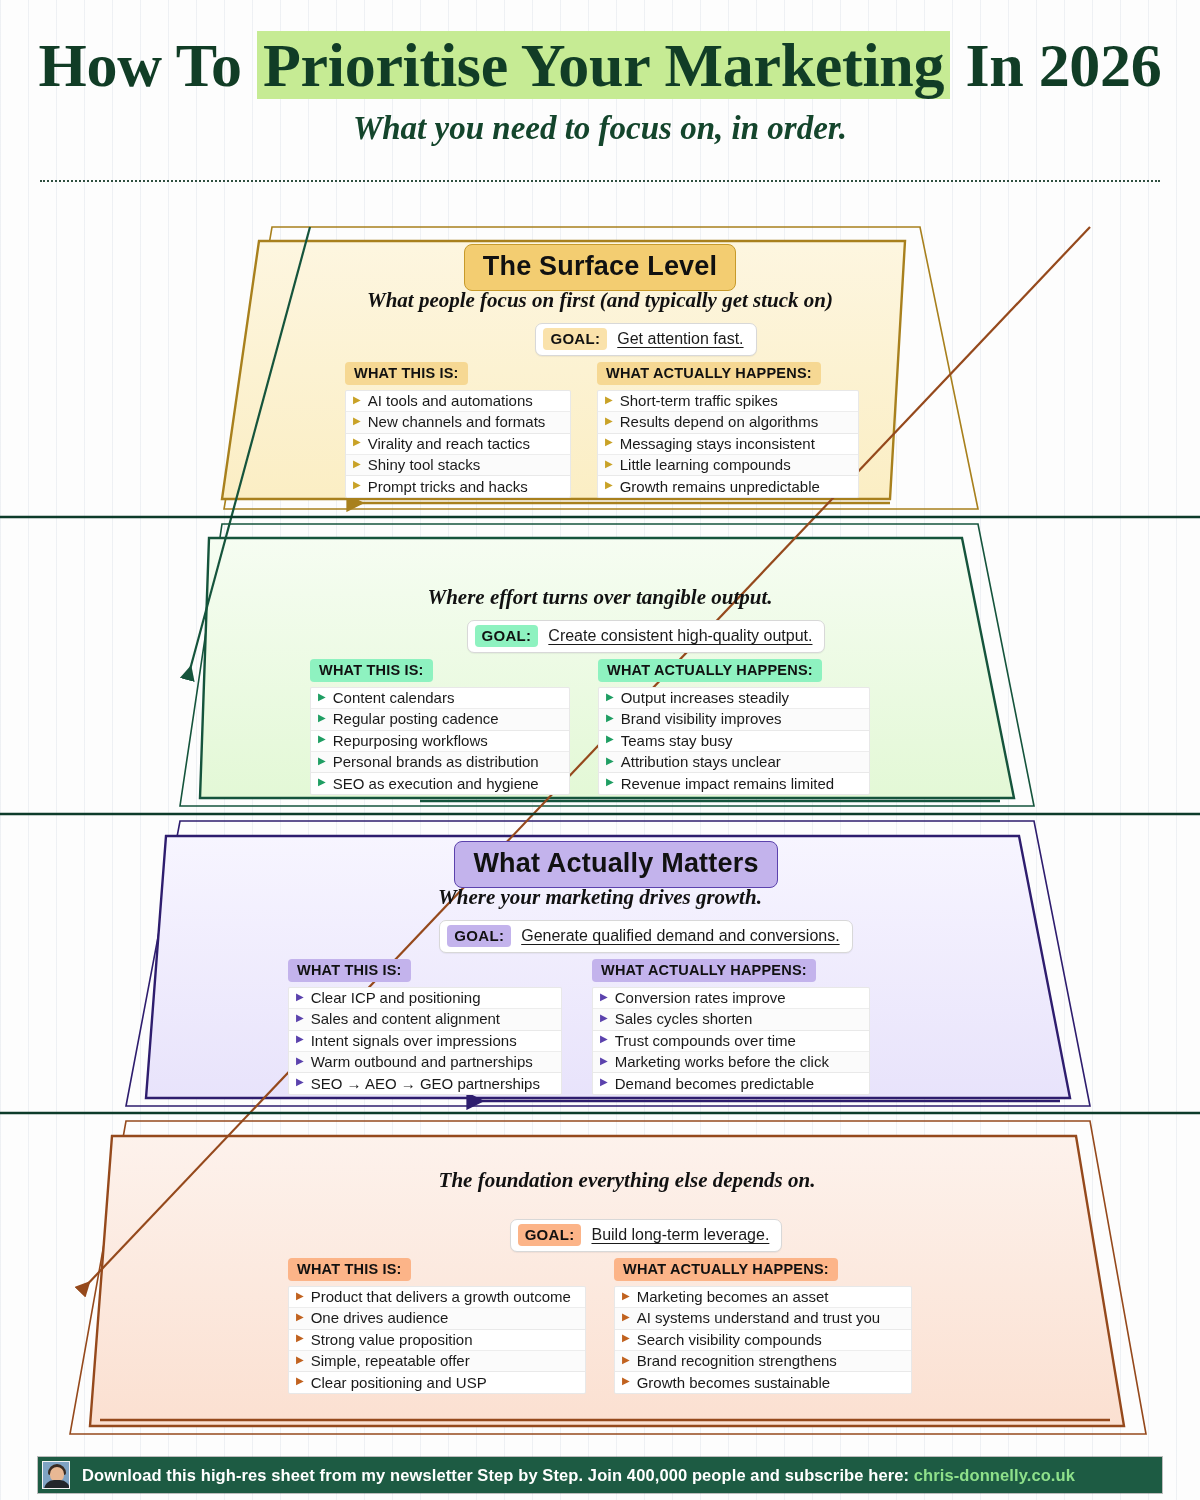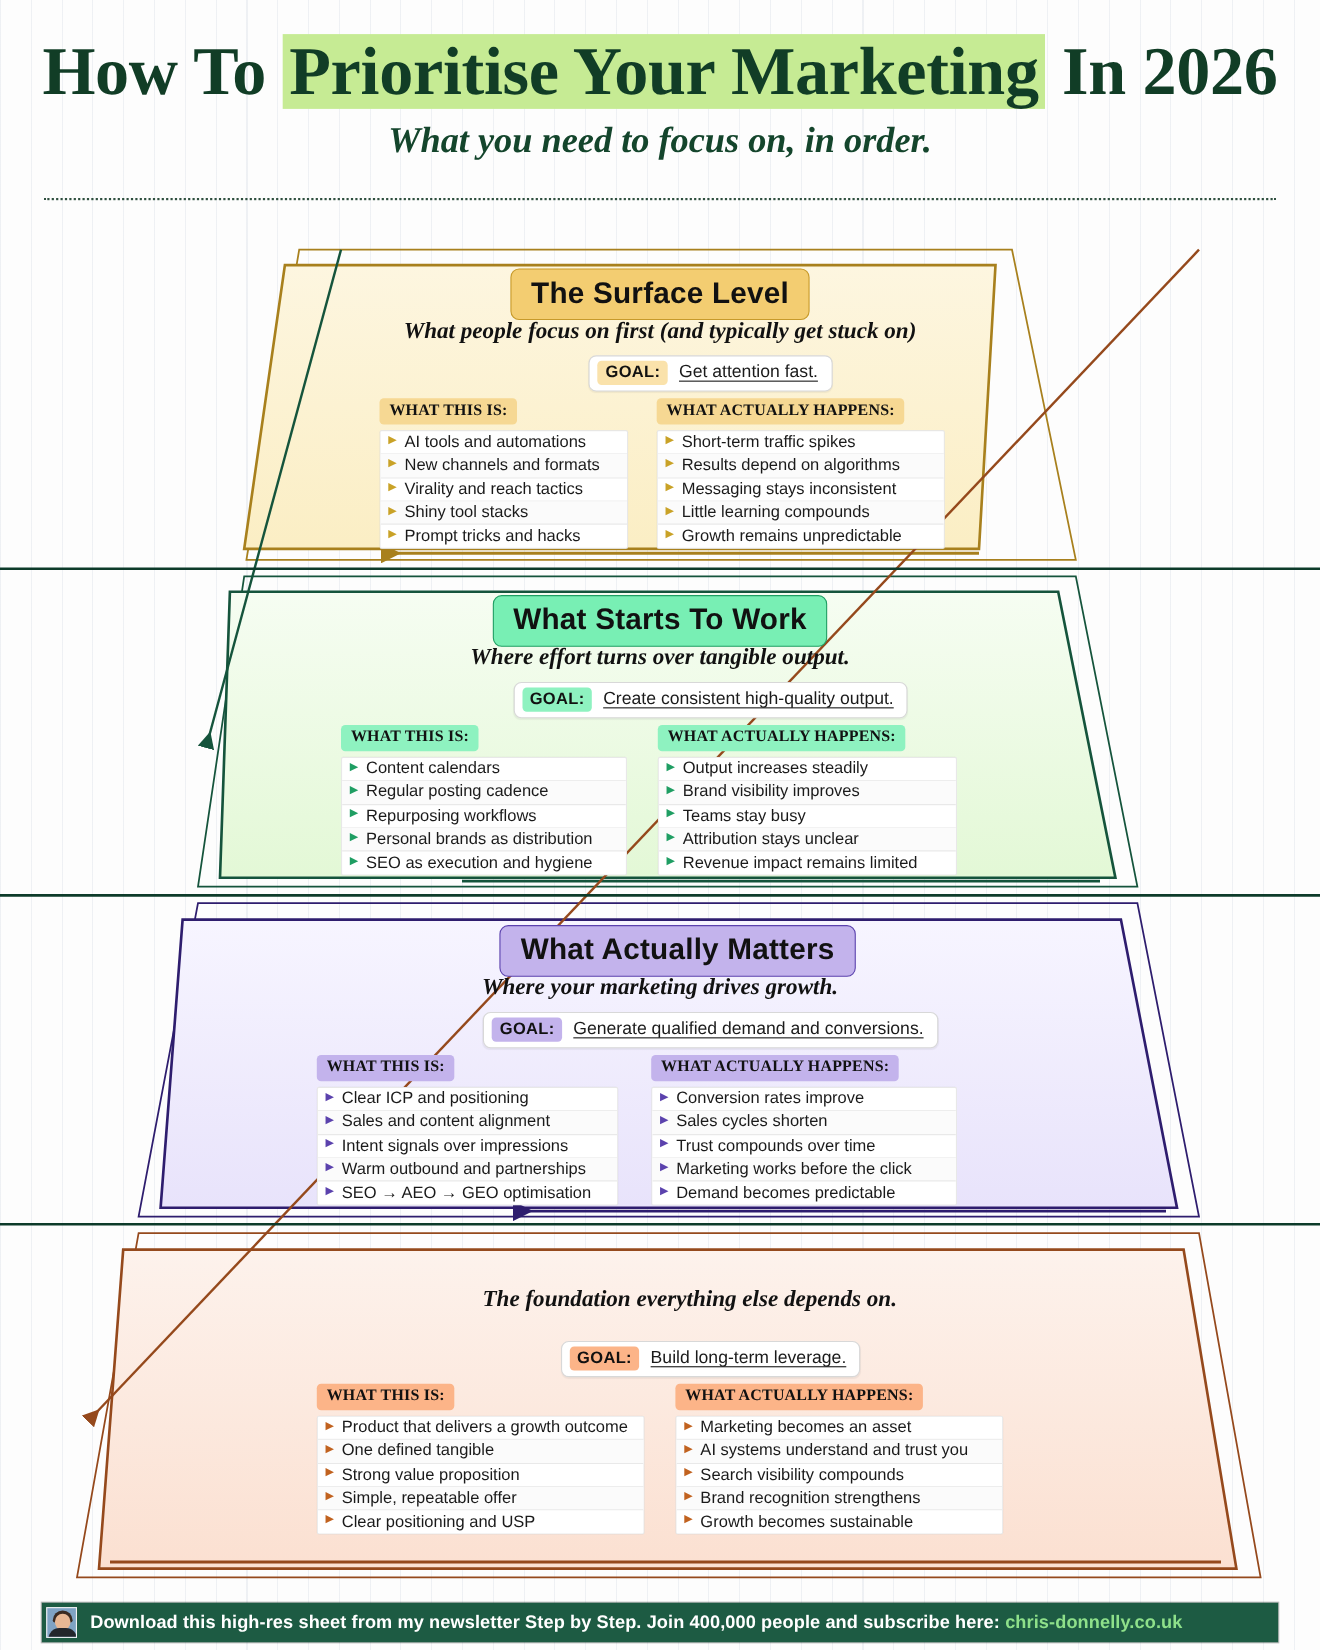--- a/index.html
+++ b/index.html
@@ -99,21 +99,20 @@
   }
 
   .cols { position: absolute; display: flex; }
   .col { display: flex; flex-direction: column; }
   .col-head {
     align-self: flex-start;
     font-size: 14.5px; font-weight: 700; color: #111;
     padding: 3px 9px 4px 9px; border-radius: 4px;
     letter-spacing: 0.2px;
     margin-bottom: 5px;
-    font-family: Liberation Serif, serif;
   }
   .rows {
     border: 1px solid rgba(0,0,0,0.09);
     border-radius: 2px;
     background: #ffffff;
     overflow: hidden;
   }
   .row {
     display: flex; align-items: center;
     padding: 2px 9px 3px 7px;
@@ -281,23 +280,20 @@
                 <span>Growth remains unpredictable</span>
               </div>
           </div>
         </div>
       </div>
     </div>
   </div>
 
   <div class="layer" style="top:541px; height:265px;">
     <div class="layer-inner">
-      <div class="chip-title" style="top:0;">
-        <span style="background:#78efb4; border:1.5px solid #1f9e63;">What Starts To Work</span>
-      </div>
       <div class="lead" style="top:44px;">Where effort turns over tangible output.</div>
       <div class="goal-wrap" style="top:79px;">
         <span class="goal-box">
           <span class="goal-tag" style="background:#8ef2c0;">GOAL:</span>
           <span class="goal-text">Create consistent high-quality output.</span>
         </span>
       </div>
       <div class="cols" style="top:118px; left:310px; gap:28px;">
         <div class="col" style="width:260px;">
           <div class="col-head" style="background:#8ef2c0;">WHAT THIS IS:</div>
@@ -380,21 +376,21 @@
             <div class="row">
                 <span class="bullet" style="color:#5b42ad">▶</span>
                 <span>Intent signals over impressions</span>
               </div>
             <div class="row">
                 <span class="bullet" style="color:#5b42ad">▶</span>
                 <span>Warm outbound and partnerships</span>
               </div>
             <div class="row">
                 <span class="bullet" style="color:#5b42ad">▶</span>
-                <span>SEO → AEO → GEO optimisation</span>
+                <span>SEO → AEO → GEO partnerships</span>
               </div>
           </div>
         </div>
         <div class="col" style="width:278px;">
           <div class="col-head" style="background:#c3b3ec;">WHAT ACTUALLY HAPPENS:</div>
           <div class="rows">
             <div class="row">
                 <span class="bullet" style="color:#5b42ad">▶</span>
                 <span>Conversion rates improve</span>
               </div>
@@ -432,21 +428,21 @@
       <div class="cols" style="top:118px; left:288px; gap:28px;">
         <div class="col" style="width:298px;">
           <div class="col-head" style="background:#fcb488;">WHAT THIS IS:</div>
           <div class="rows">
             <div class="row">
                 <span class="bullet" style="color:#c1621f">▶</span>
                 <span>Product that delivers a growth outcome</span>
               </div>
             <div class="row">
                 <span class="bullet" style="color:#c1621f">▶</span>
-                <span>One defined tangible</span>
+                <span>One drives audience</span>
               </div>
             <div class="row">
                 <span class="bullet" style="color:#c1621f">▶</span>
                 <span>Strong value proposition</span>
               </div>
             <div class="row">
                 <span class="bullet" style="color:#c1621f">▶</span>
                 <span>Simple, repeatable offer</span>
               </div>
             <div class="row">

